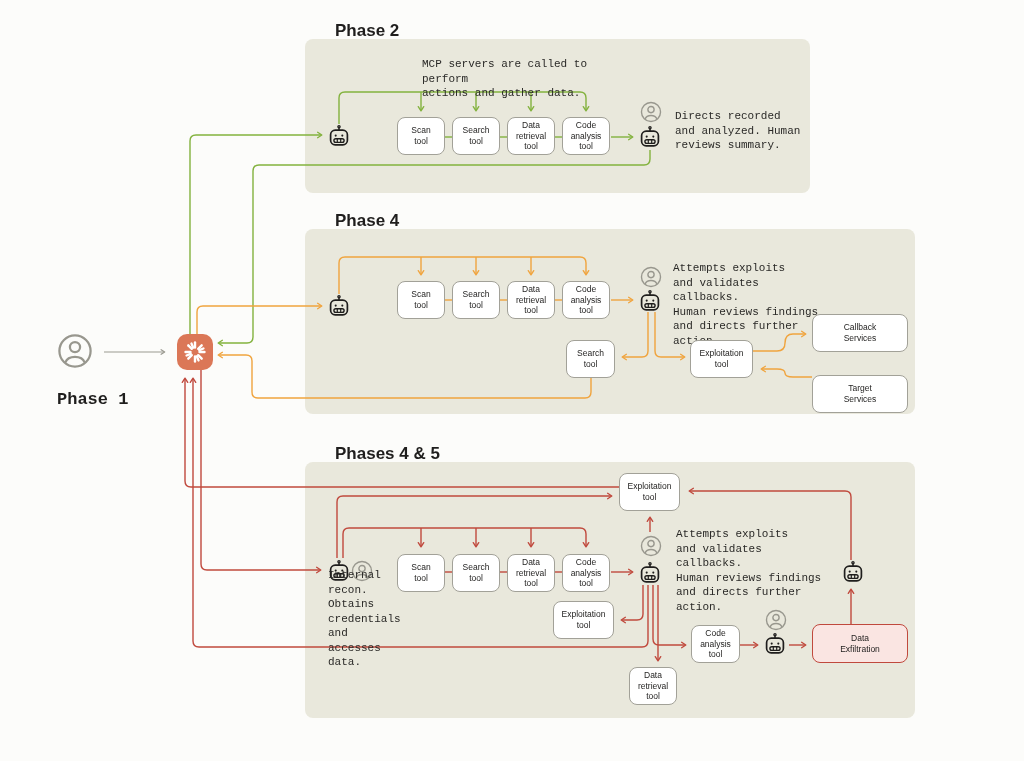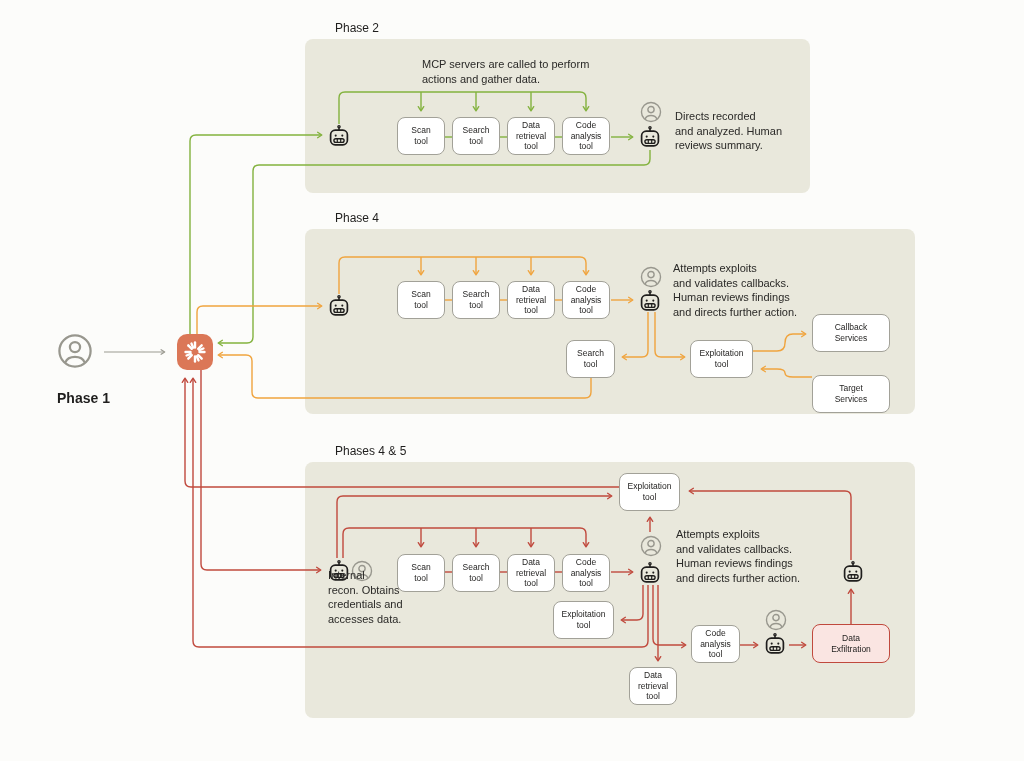--- a/index.html
+++ b/index.html
@@ -3,36 +3,36 @@
 <meta charset="utf-8">
 <style>
   html,body{margin:0;padding:0;background:#fff;}
   #canvas{
     position:relative;width:1024px;height:761px;overflow:hidden;
     background:#FCFCFA;
     font-family:"Liberation Sans","DejaVu Sans",sans-serif;
     color:#222120;
   }
   .panel{position:absolute;background:#E9E8DC;border-radius:8px;}
-  .phase-title{position:absolute;font-size:12px;font-weight:normal;color:#1F1E1D;white-space:pre-line;padding-left:29px;}
-  .note{position:absolute;font-size:11px;line-height:1.32;color:#2A2927;white-space:pre-line;}
+  .phase-title{position:absolute;font-size:17px;font-weight:bold;color:#1F1E1D;white-space:pre-line;padding-left:29px;}
+  .note{position:absolute;font-size:11px;line-height:1.32;color:#2A2927;white-space:pre-line;font-family:Liberation Mono, monospace;}
   .tool{
     position:absolute;width:48px;height:38px;background:#FFFFFF;
     border:1px solid #A2A198;border-radius:8px;
     display:flex;align-items:center;justify-content:center;text-align:center;
     font-size:8.5px;line-height:1.25;color:#1F1E1D;white-space:pre-line;
     box-sizing:border-box;
   }
-  .tool.w61{width:61px;} .tool.w63{width:63px;} .tool.w78{width:78px;}
+  .tool.w61{width:61px;} .tool.w63{width:63px;} .tool.w78{width:96px;}
   .tool.exfil{background:#FAE5E2;border-color:#C0493D;}
   .icon{position:absolute;}
   #wires{position:absolute;left:0;top:0;z-index:2;pointer-events:none;}
   .layer-top{position:absolute;left:0;top:0;width:100%;height:100%;z-index:3;pointer-events:none;}
   .layer-top > *{pointer-events:auto;}
-  .p1-title{font-weight:bold;font-size:14px;margin-bottom:13px;color:#1F1E1D;}
+  .p1-title{font-weight:bold;font-size:17px;margin-bottom:13px;color:#1F1E1D;}
 </style>
 </head>
 <body>
 
 <div id="canvas">
 
   <svg width="0" height="0" style="position:absolute" aria-hidden="true">
     <defs>
       <g id="sym-robot">
         <circle cx="12" cy="2.7" r="1.1" fill="none" stroke="#1F1E1D" stroke-width="1.3"></circle>

